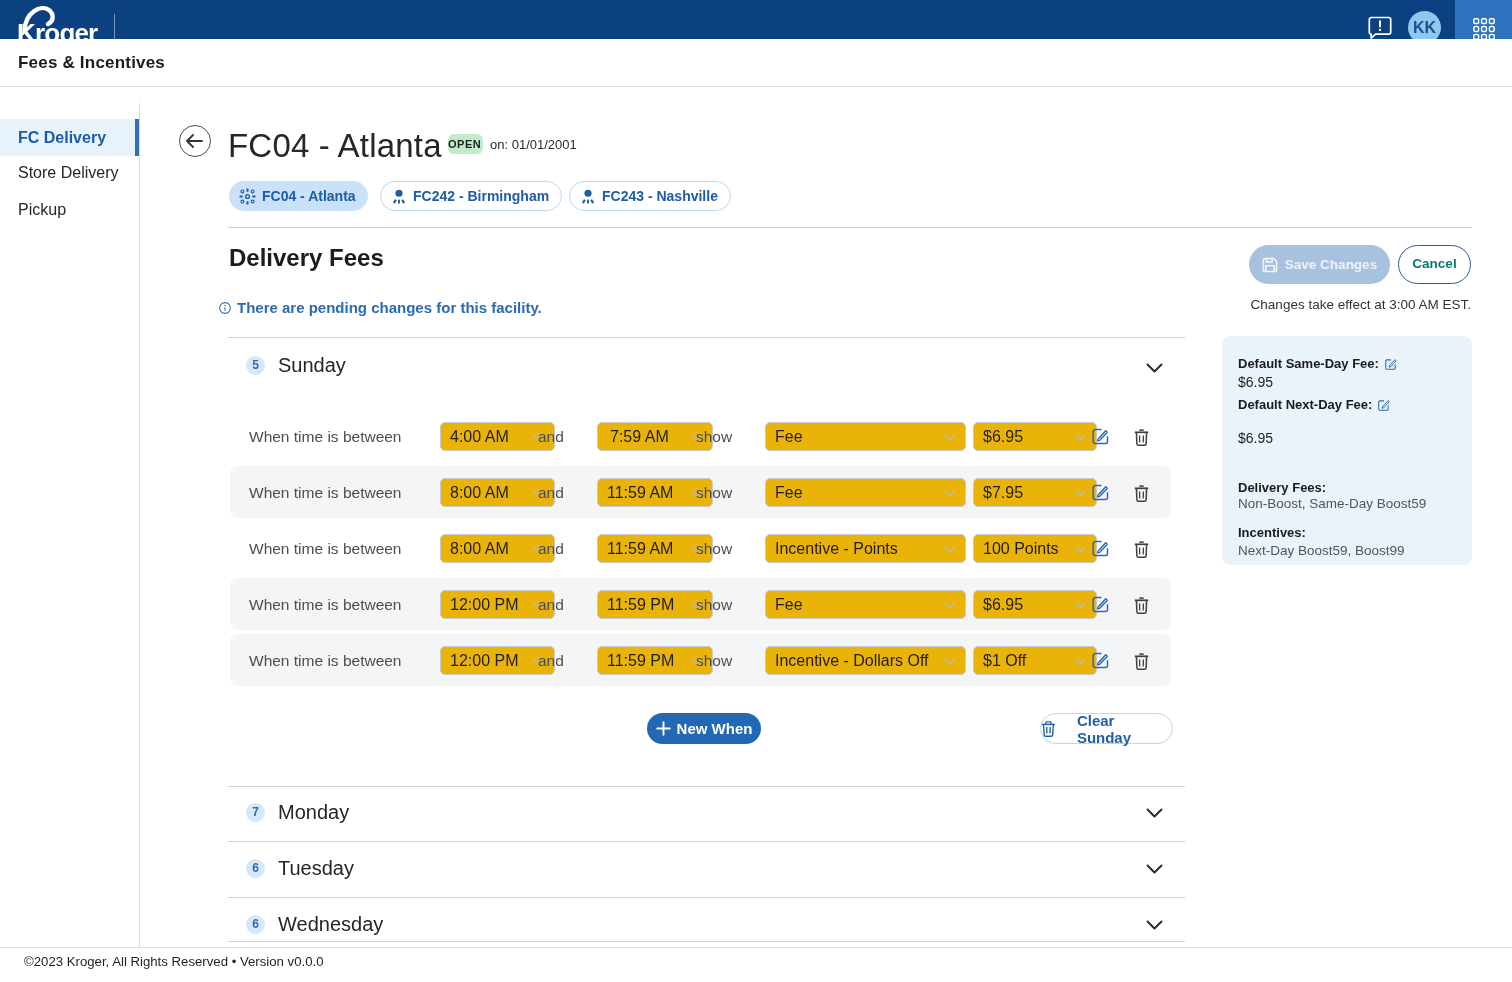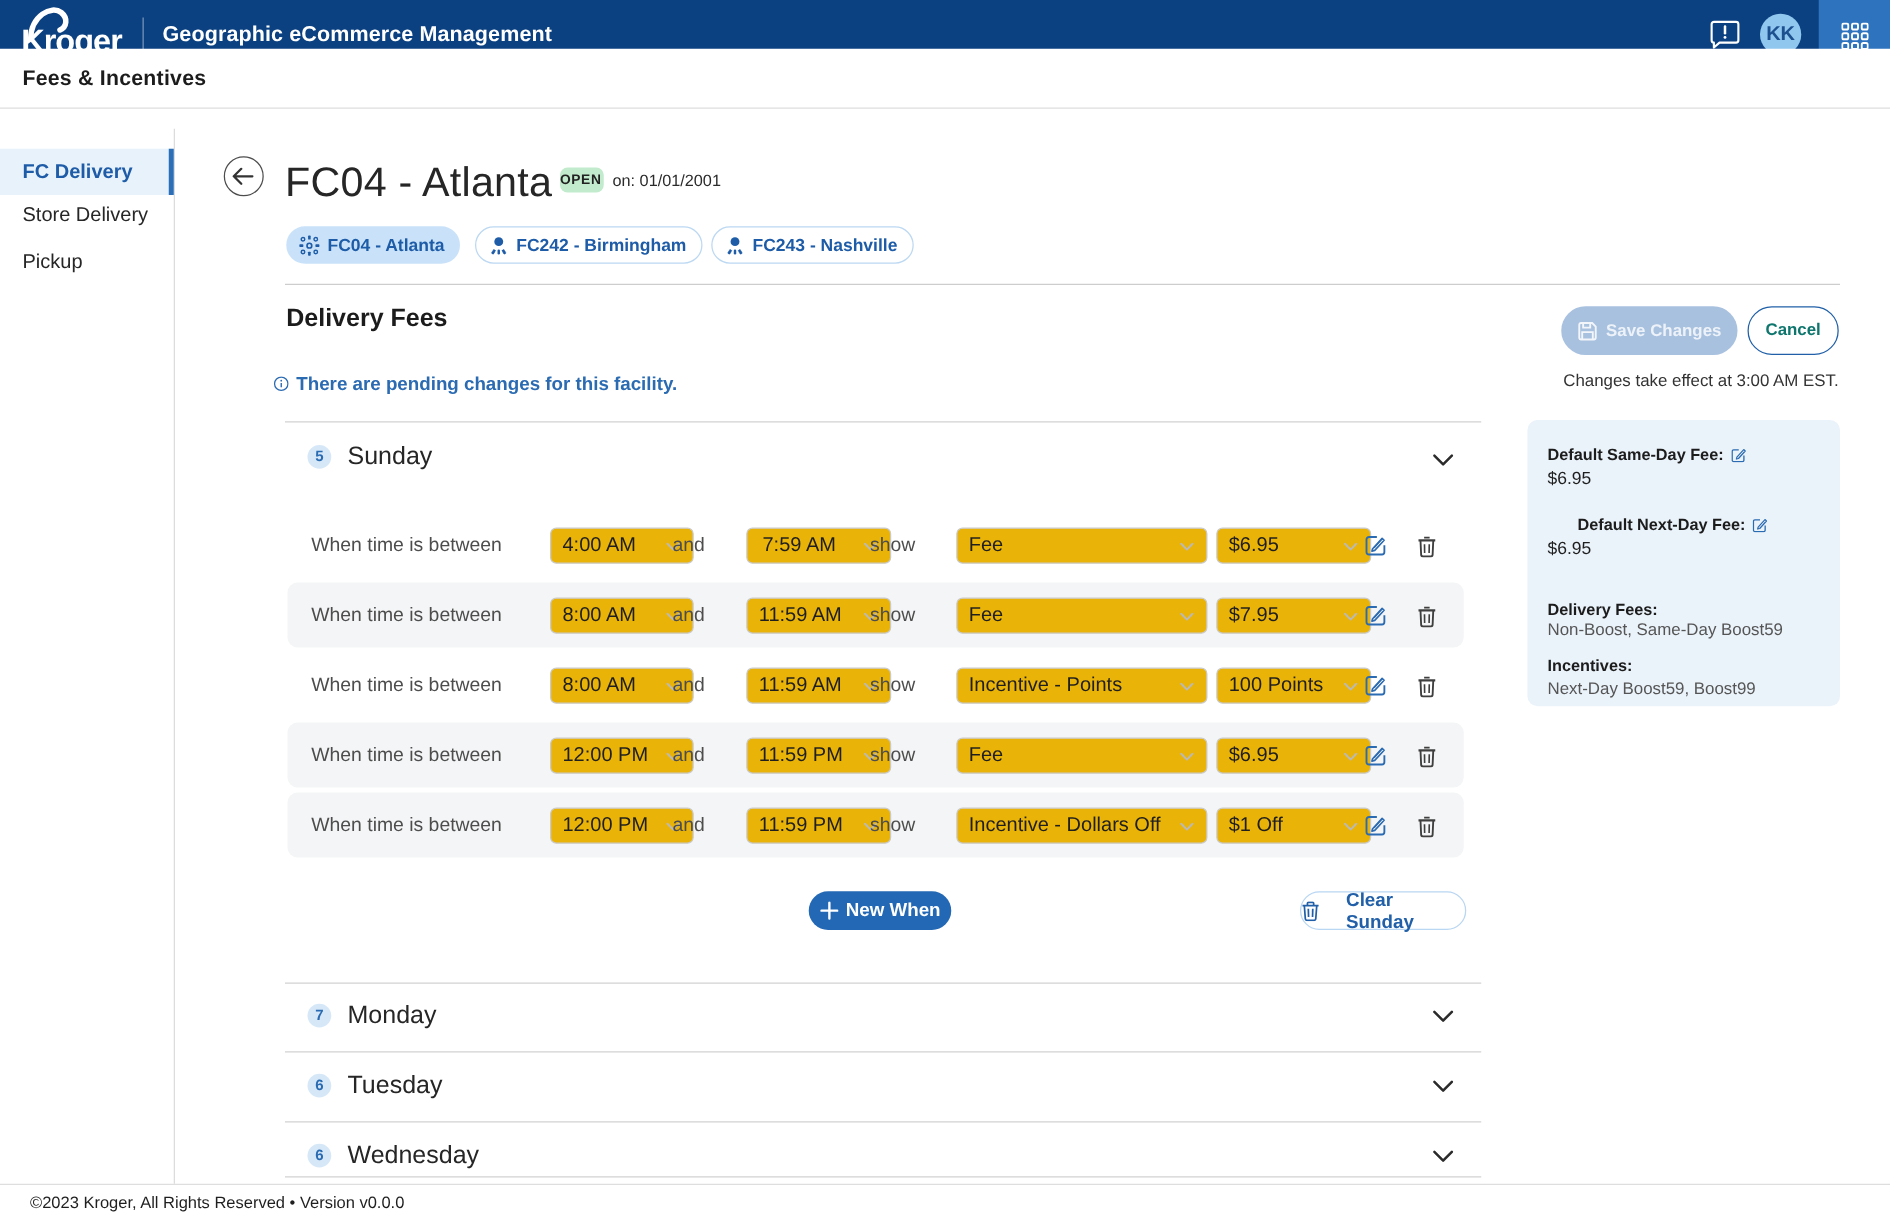--- a/index.html
+++ b/index.html
@@ -40,21 +40,21 @@
 
   
   .chip { position:absolute; top:181px; height:30px; border-radius:15px; display:flex; align-items:center;
     font-size:14px; font-weight:700; color:#1E5CA8; padding:0 12px 0 10px; }
   .chip svg { margin-right:6px; }
   .chip.chipsel { background:#C9E2F9; }
   .chip.out { background:#fff; border:1px solid #BCD8F2; }
 
   .hr1 { position:absolute; left:228px; top:227px; width:1244px; height:1px; background:#CDCDCD; }
 
-  #dfTitle { position:absolute; left:229px; top:244px; font-size:20px; font-weight:700; color:#1c1c1c; }
+  #dfTitle { position:absolute; left:229px; top:244px; font-size:24px; font-weight:700; color:#1c1c1c; }
   #pending { position:absolute; left:214px; top:299px; font-size:15px; font-weight:700; color:#2B6BB2; }
   .hr2 { position:absolute; left:228px; top:337px; width:957px; height:1px; background:#D2D2D2; }
 
   
   #saveBtn { position:absolute; left:1249px; top:245px; width:141px; height:39px; border-radius:20px;
     background:#A8C1DF; color:#EDF2F9; font-size:13.5px; font-weight:700; display:flex; align-items:center; justify-content:center; gap:7px; }
   #cancelBtn { position:absolute; left:1398px; top:245px; width:73px; height:39px; border-radius:20px;
     background:#fff; border:1.5px solid #2160A8; color:#0f766e; font-size:13.5px; font-weight:700;
     text-align:center; line-height:36px; }
   #effect { position:absolute; left:971px; top:297px; width:500px; text-align:right; font-size:13.5px; color:#333; }
@@ -97,21 +97,20 @@
 </head>
 <body>
 <div id="page">
 
   <div id="nav">
     <svg width="82" height="48" viewBox="0 0 82 48" style="position:absolute;left:16px;top:4px;">
       <text x="1" y="37.5" font-family="Liberation Sans, sans-serif" font-size="26" font-weight="bold" fill="#fff" letter-spacing="-0.8">Kroger</text>
       <path d="M 8.5 27 C 9 8.5, 25 0, 33 6 C 38.5 10.5, 37.5 17.5, 32 20" fill="none" stroke="#fff" stroke-width="4.4" stroke-linecap="round"></path>
     </svg>
     <div class="divider"></div>
-    <div class="title">Geographic eCommerce Management</div>
     <svg width="24" height="24" viewBox="0 0 24 24" style="position:absolute;left:1368px;top:16px;">
       <path d="M7.6 18.1 L3.1 22 V18.1 A1.9 1.9 0 0 1 1.3 16.2 V3.4 A1.9 1.9 0 0 1 3.2 1.5 H20.8 A1.9 1.9 0 0 1 22.7 3.4 V16.2 A1.9 1.9 0 0 1 20.8 18.1 Z" fill="none" stroke="#fff" stroke-width="1.7" stroke-linejoin="round"></path>
       <line x1="12" y1="5.2" x2="12" y2="10.6" stroke="#fff" stroke-width="2" stroke-linecap="round"></line>
       <circle cx="12" cy="13.9" r="1.15" fill="#fff"></circle>
     </svg>
     <div id="avatar">KK</div>
     <div id="appsBtn">
       <svg width="22" height="22" viewBox="0 0 22 22" style="position:absolute;left:18px;top:18px;">
         <g fill="none" stroke="#fff" stroke-width="1.5">
           <rect x="0.8" y="0.8" width="4.8" height="4.8" rx="1.3"></rect>
@@ -412,21 +411,21 @@
   </svg>
 
   <div id="panel">
     <div class="b" style="top:19px;">Default Same-Day Fee:
       <svg width="12" height="12" viewBox="0 0 16 16" style="position:relative;top:2px;left:2px;">
         <path d="M13.5 8.5 v5 a1.5 1.5 0 0 1 -1.5 1.5 H2.5 A1.5 1.5 0 0 1 1 13.5 V4 a1.5 1.5 0 0 1 1.5 -1.5 h5.5" fill="none" stroke="#2B6BB2" stroke-width="1.4"></path>
         <path d="M6 10.2 L13.3 2.2 l1.6 1.5 -7.2 8 -2.2 0.6 z" fill="none" stroke="#2B6BB2" stroke-width="1.3" stroke-linejoin="round"></path>
       </svg>
     </div>
     <div style="top:38px;">$6.95</div>
-    <div class="b" style="top:75px;margin-left:24px;">Default Next-Day Fee:
+    <div class="b" style="top:60px;">Default Next-Day Fee:
       <svg width="12" height="12" viewBox="0 0 16 16" style="position:relative;top:2px;left:2px;">
         <path d="M13.5 8.5 v5 a1.5 1.5 0 0 1 -1.5 1.5 H2.5 A1.5 1.5 0 0 1 1 13.5 V4 a1.5 1.5 0 0 1 1.5 -1.5 h5.5" fill="none" stroke="#2B6BB2" stroke-width="1.4"></path>
         <path d="M6 10.2 L13.3 2.2 l1.6 1.5 -7.2 8 -2.2 0.6 z" fill="none" stroke="#2B6BB2" stroke-width="1.3" stroke-linejoin="round"></path>
       </svg>
     </div>
     <div style="top:94px;">$6.95</div>
     <div class="b" style="top:143px;">Delivery Fees:</div>
     <div class="muted" style="top:159px;">Non-Boost, Same-Day Boost59</div>
     <div class="b" style="top:188px;">Incentives:</div>
     <div class="muted" style="top:206px;">Next-Day Boost59, Boost99</div>

